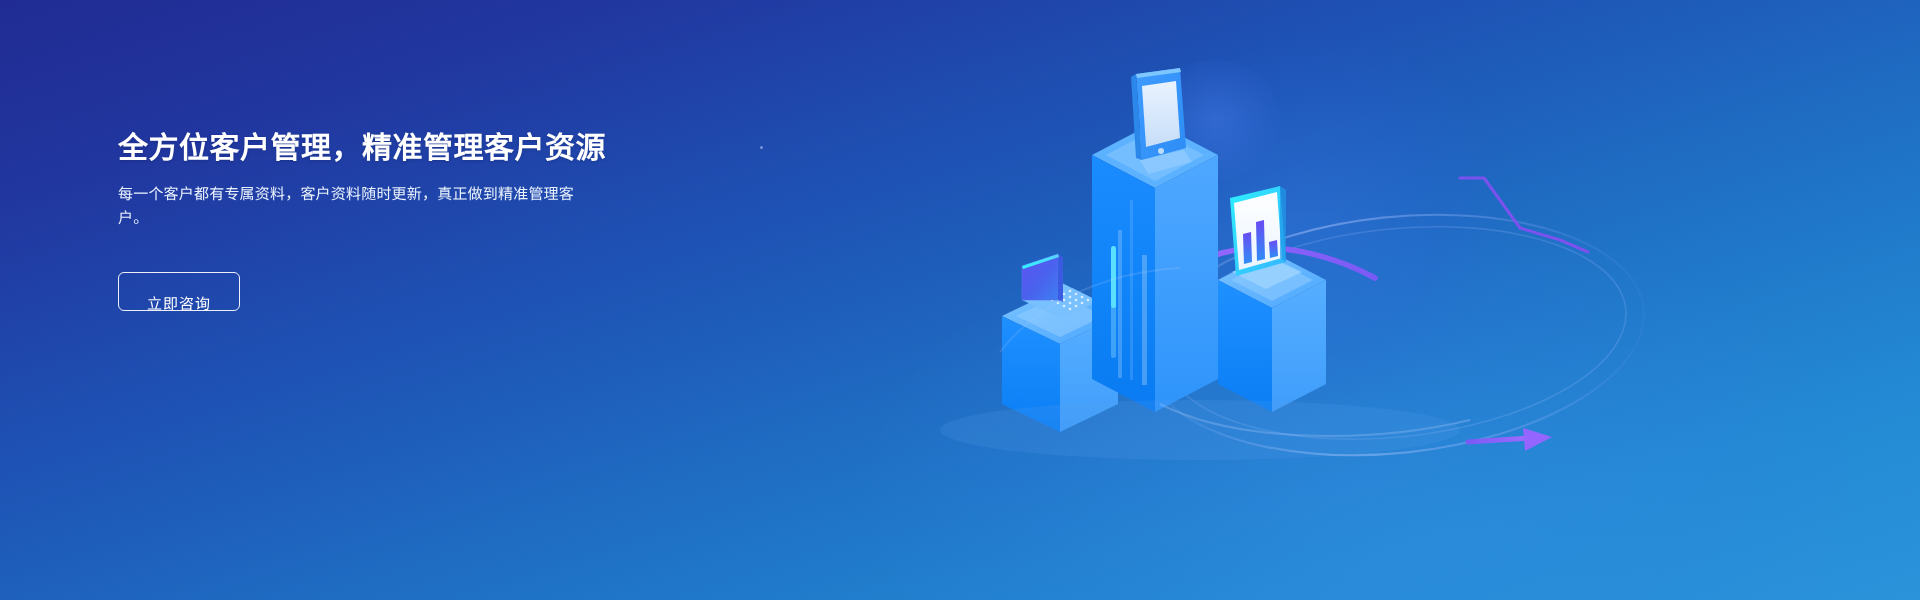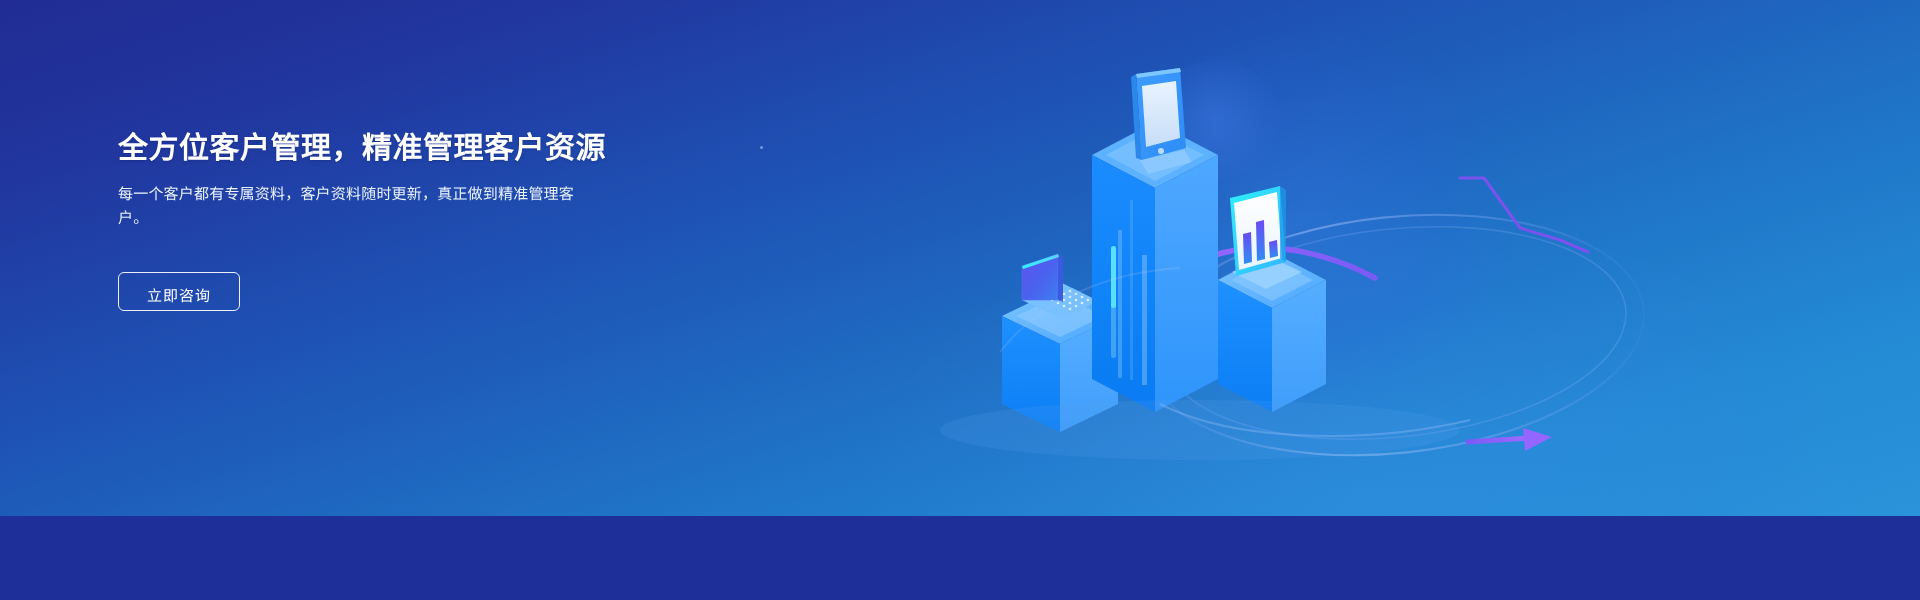--- a/index.html
+++ b/index.html
@@ -4,21 +4,21 @@
 <title>Hero Banner</title>
 <style>
   html, body {
     margin: 0;
     padding: 0;
     background: #1f2f9a;
   }
   #stage {
     position: relative;
     width: 1920px;
-    height: 516px;
+    height: 600px;
     overflow: hidden;
     font-family: "Liberation Sans", "DejaVu Sans", sans-serif;
     background: linear-gradient(162deg,
                 #202c93 0%,
                 #21369f 16%,
                 #1e52b4 38%,
                 #1f72c6 62%,
                 #2389d4 82%,
                 #2a93da 100%);
   }
@@ -74,21 +74,21 @@
     margin: 13px 0 0 0;
     font-size: 15px;
     line-height: 1.62;
     color: #e9f2fd;
     max-width: 478px;
     letter-spacing: 0.2px;
   }
   .cta {
     display: inline-block;
     margin-top: 42px;
-    padding: 4px 28px;
+    padding: 12px 28px;
     height: 39px;
     line-height: 37px;
     border: 1px solid rgba(255,255,255,0.92);
     border-radius: 6px;
     color: #ffffff;
     font-size: 15px;
     letter-spacing: 1px;
     text-decoration: none;
     background: transparent;
     box-sizing: border-box;

